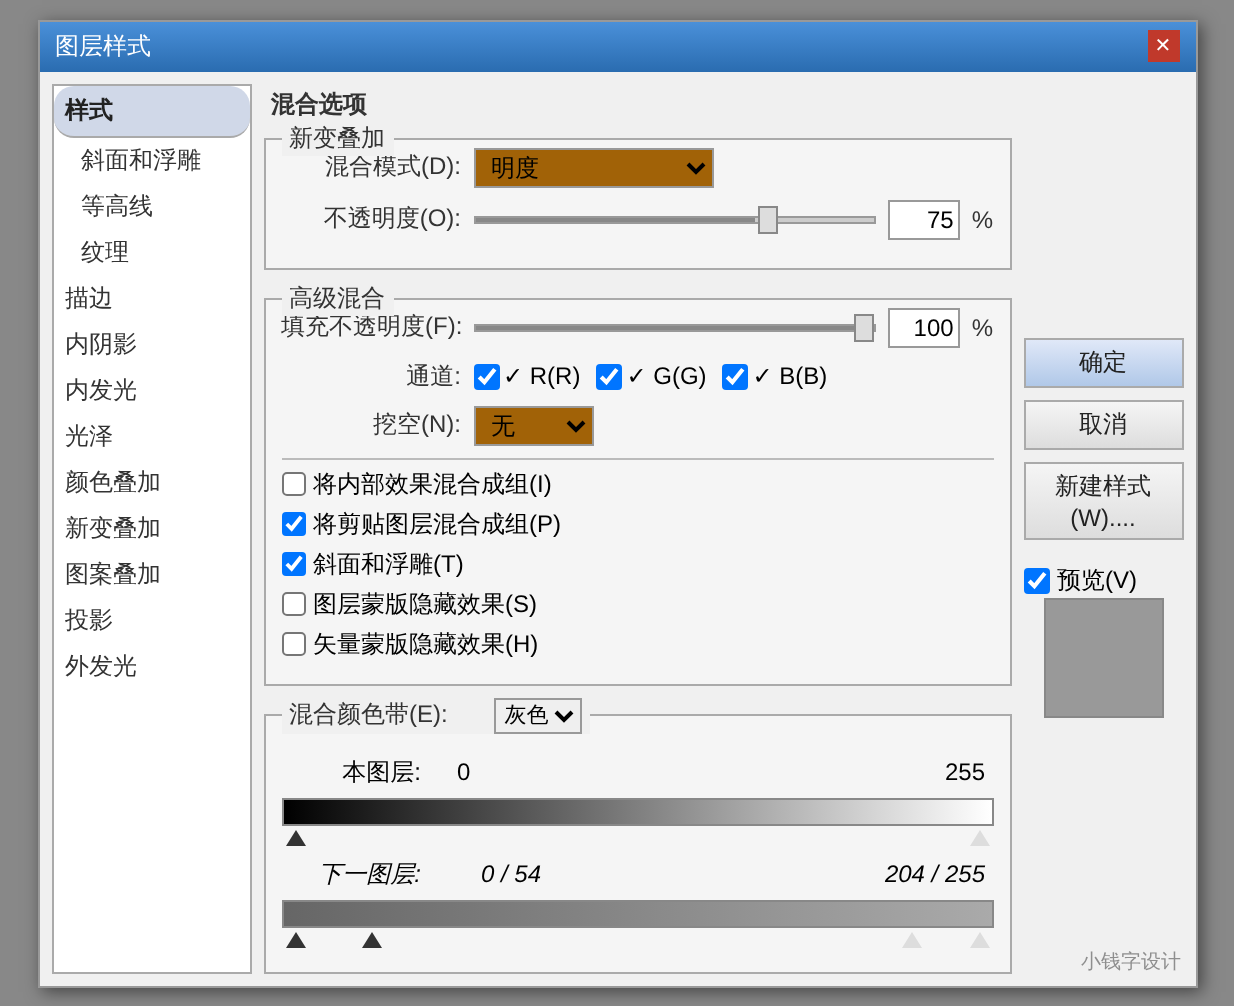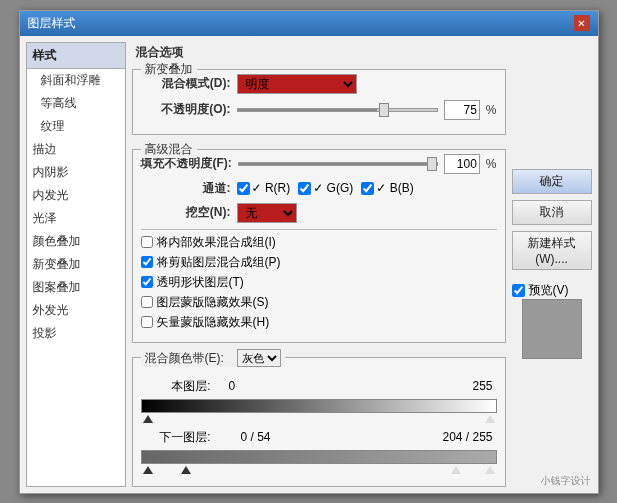--- a/index.html
+++ b/index.html
@@ -55,20 +55,21 @@
       border: 1px solid #aaa;
       overflow-y: auto;
     }
     .sidebar-header {
       background: #d0d8e8;
       padding: 4px 6px;
       font-weight: bold;
       font-size: 12px;
       color: #222;
       border-bottom: 1px solid #aaa;
+      border-radius: 10px;
     }
     .sidebar-item {
       padding: 3px 6px;
       cursor: pointer;
       color: #333;
       font-size: 12px;
       white-space: nowrap;
     }
     .sidebar-item.active {
       background: #3a7cc7;
@@ -105,25 +106,24 @@
       display: flex;
       align-items: center;
       margin-bottom: 6px;
       gap: 6px;
     }
     .form-label {
       white-space: nowrap;
       color: #333;
       min-width: 90px;
       text-align: right;
-      font-weight: bold;
     }
     .form-select {
       border: 1px solid #999;
-      background: #b91c1c;
+      background: #a16207;
       padding: 1px 4px;
       font-size: 12px;
       font-family: inherit;
       height: 20px;
       min-width: 120px;
     }
     .form-input-num {
       border: 1px solid #999;
       background: white;
       width: 36px;
@@ -304,22 +304,22 @@
             <div class="sidebar-item sub">斜面和浮雕</div>
             <div class="sidebar-item sub">等高线</div>
             <div class="sidebar-item sub">纹理</div>
             <div class="sidebar-item">描边</div>
             <div class="sidebar-item">内阴影</div>
             <div class="sidebar-item">内发光</div>
             <div class="sidebar-item">光泽</div>
             <div class="sidebar-item">颜色叠加</div>
             <div class="sidebar-item">新变叠加</div>
             <div class="sidebar-item">图案叠加</div>
+            <div class="sidebar-item">投影</div>
             <div class="sidebar-item">外发光</div>
-            <div class="sidebar-item">投影</div>
           </div>
       </div>
 
       <div class="main-content">
 
         <div style="font-size:12px;color:#333;margin-left:4px;font-weight:bold;margin-top:2px;">混合选项</div>
 
         <div class="group-box" style="margin-top:2px;">
           <span class="group-box-title">新变叠加</span>
 
@@ -385,58 +385,58 @@
               <div class="checkbox-row">
                 <input type="checkbox" style="">
                 <span>将内部效果混合成组(I)</span>
               </div>
               <div class="checkbox-row">
                 <input type="checkbox" checked="" style="">
                 <span>将剪贴图层混合成组(P)</span>
               </div>
               <div class="checkbox-row">
                 <input type="checkbox" checked="" style="">
-                <span>透明形状图层(T)</span>
+                <span>斜面和浮雕(T)</span>
               </div>
               <div class="checkbox-row">
                 <input type="checkbox" style="">
                 <span>图层蒙版隐藏效果(S)</span>
               </div>
               <div class="checkbox-row">
                 <input type="checkbox" style="">
                 <span>矢量蒙版隐藏效果(H)</span>
               </div>
             </div>
         </div>
 
         <div class="color-band-section">
           <span class="color-band-title">
             <span>混合颜色带(E):</span>
-            <select style="height:18px;font-size:11px;border:1px solid #999;margin-left:10px;text-align:center;">
+            <select style="height:18px;font-size:11px;border:1px solid #999;margin-left:20px;text-align:center;">
               <option>灰色</option>
               <option>红色</option>
               <option>绿色</option>
               <option>蓝色</option>
             </select>
           </span>
 
           <div class="form-row" style="margin-top:14px;margin-bottom:2px;">
             <span style="min-width:70px;text-align:right;">本图层:</span>
             <span style="margin-left:12px;">0</span>
             <span style="margin-left:auto;margin-right:4px;">255</span>
           </div>
           <div class="gradient-bar-container">
             <div class="gradient-bar gradient-black-white"></div>
             <div style="display:flex;justify-content:space-between;padding:0 2px;">
               <div class="thumb-arrow"></div>
               <div class="thumb-arrow white"></div>
             </div>
           </div>
 
-          <div class="form-row" style="margin-top:6px;margin-bottom:2px;">
+          <div class="form-row" style="margin-top:6px;margin-bottom:2px;font-style:italic;">
             <span style="min-width:70px;text-align:right;">下一图层:</span>
             <span style="margin-left:24px;">0 / 54</span>
             <span style="margin-left:auto;margin-right:4px;">204 / 255</span>
           </div>
           <div class="gradient-bar-container">
             <div class="gradient-bar gradient-gray"></div>
             <div style="display:flex;justify-content:space-between;padding:0 2px;">
               <div style="display:flex;gap:8px;">
                 <div class="thumb-arrow"></div>
                 <div class="thumb-arrow" style="margin-left:20px;"></div>

